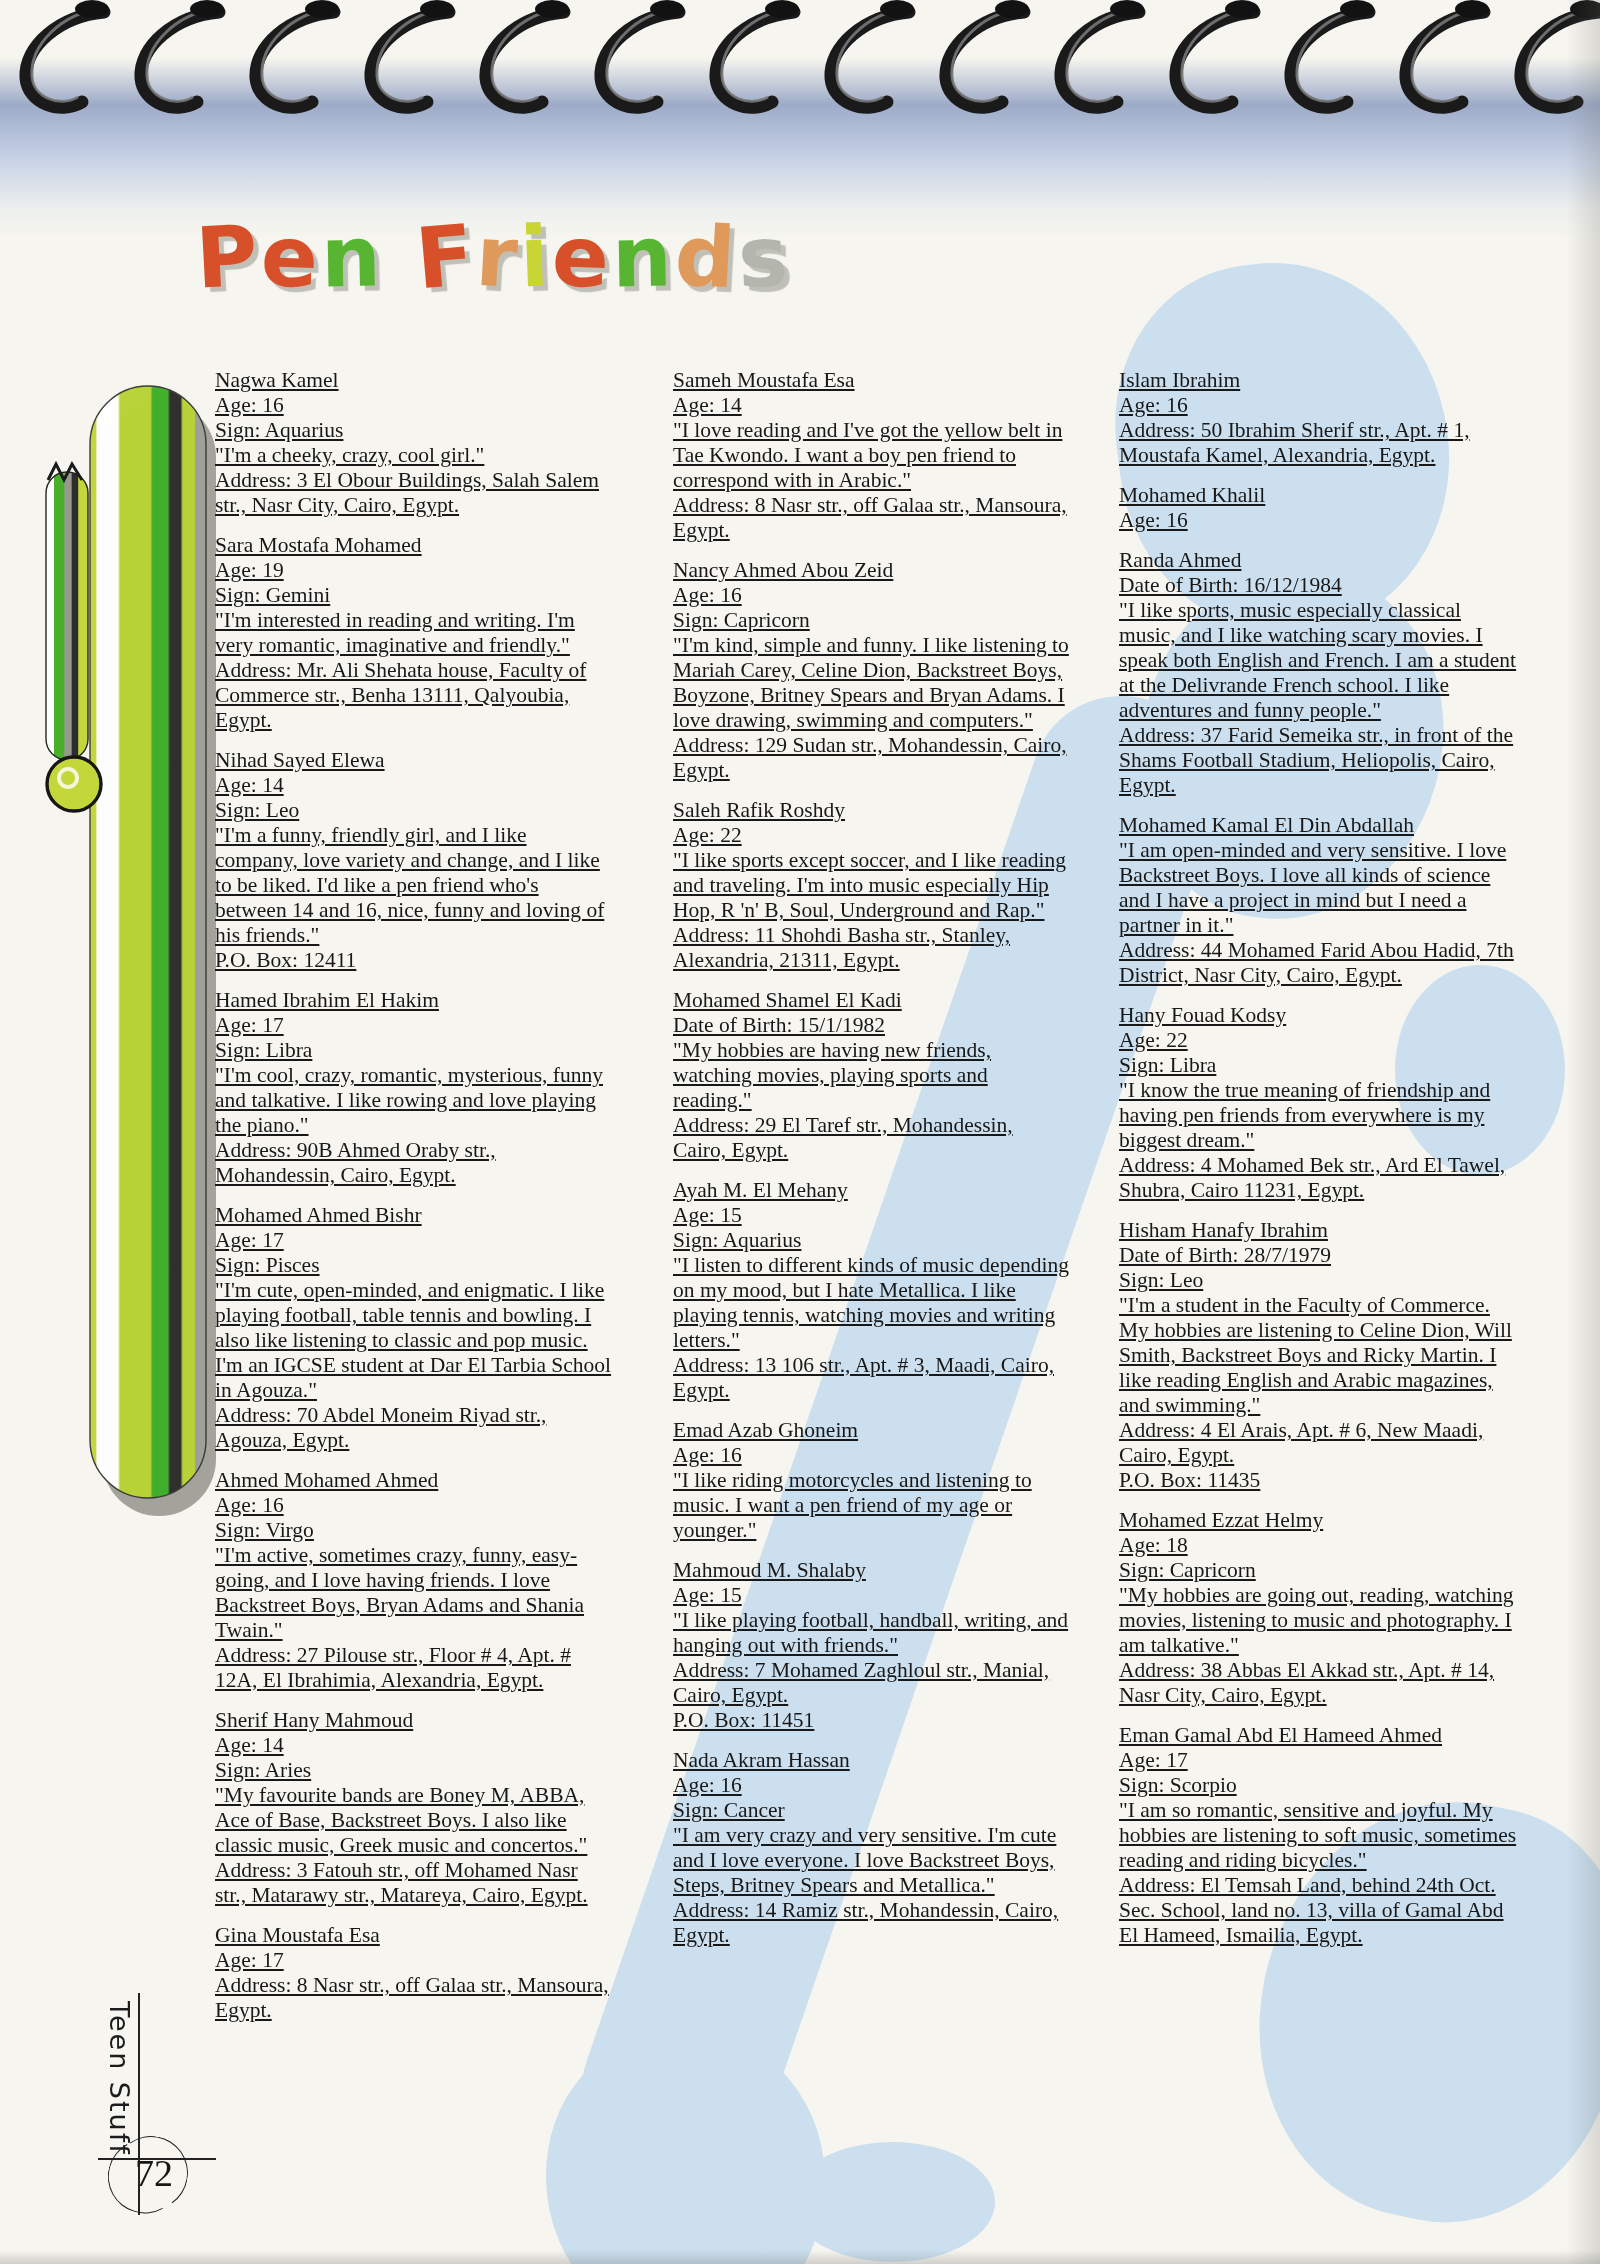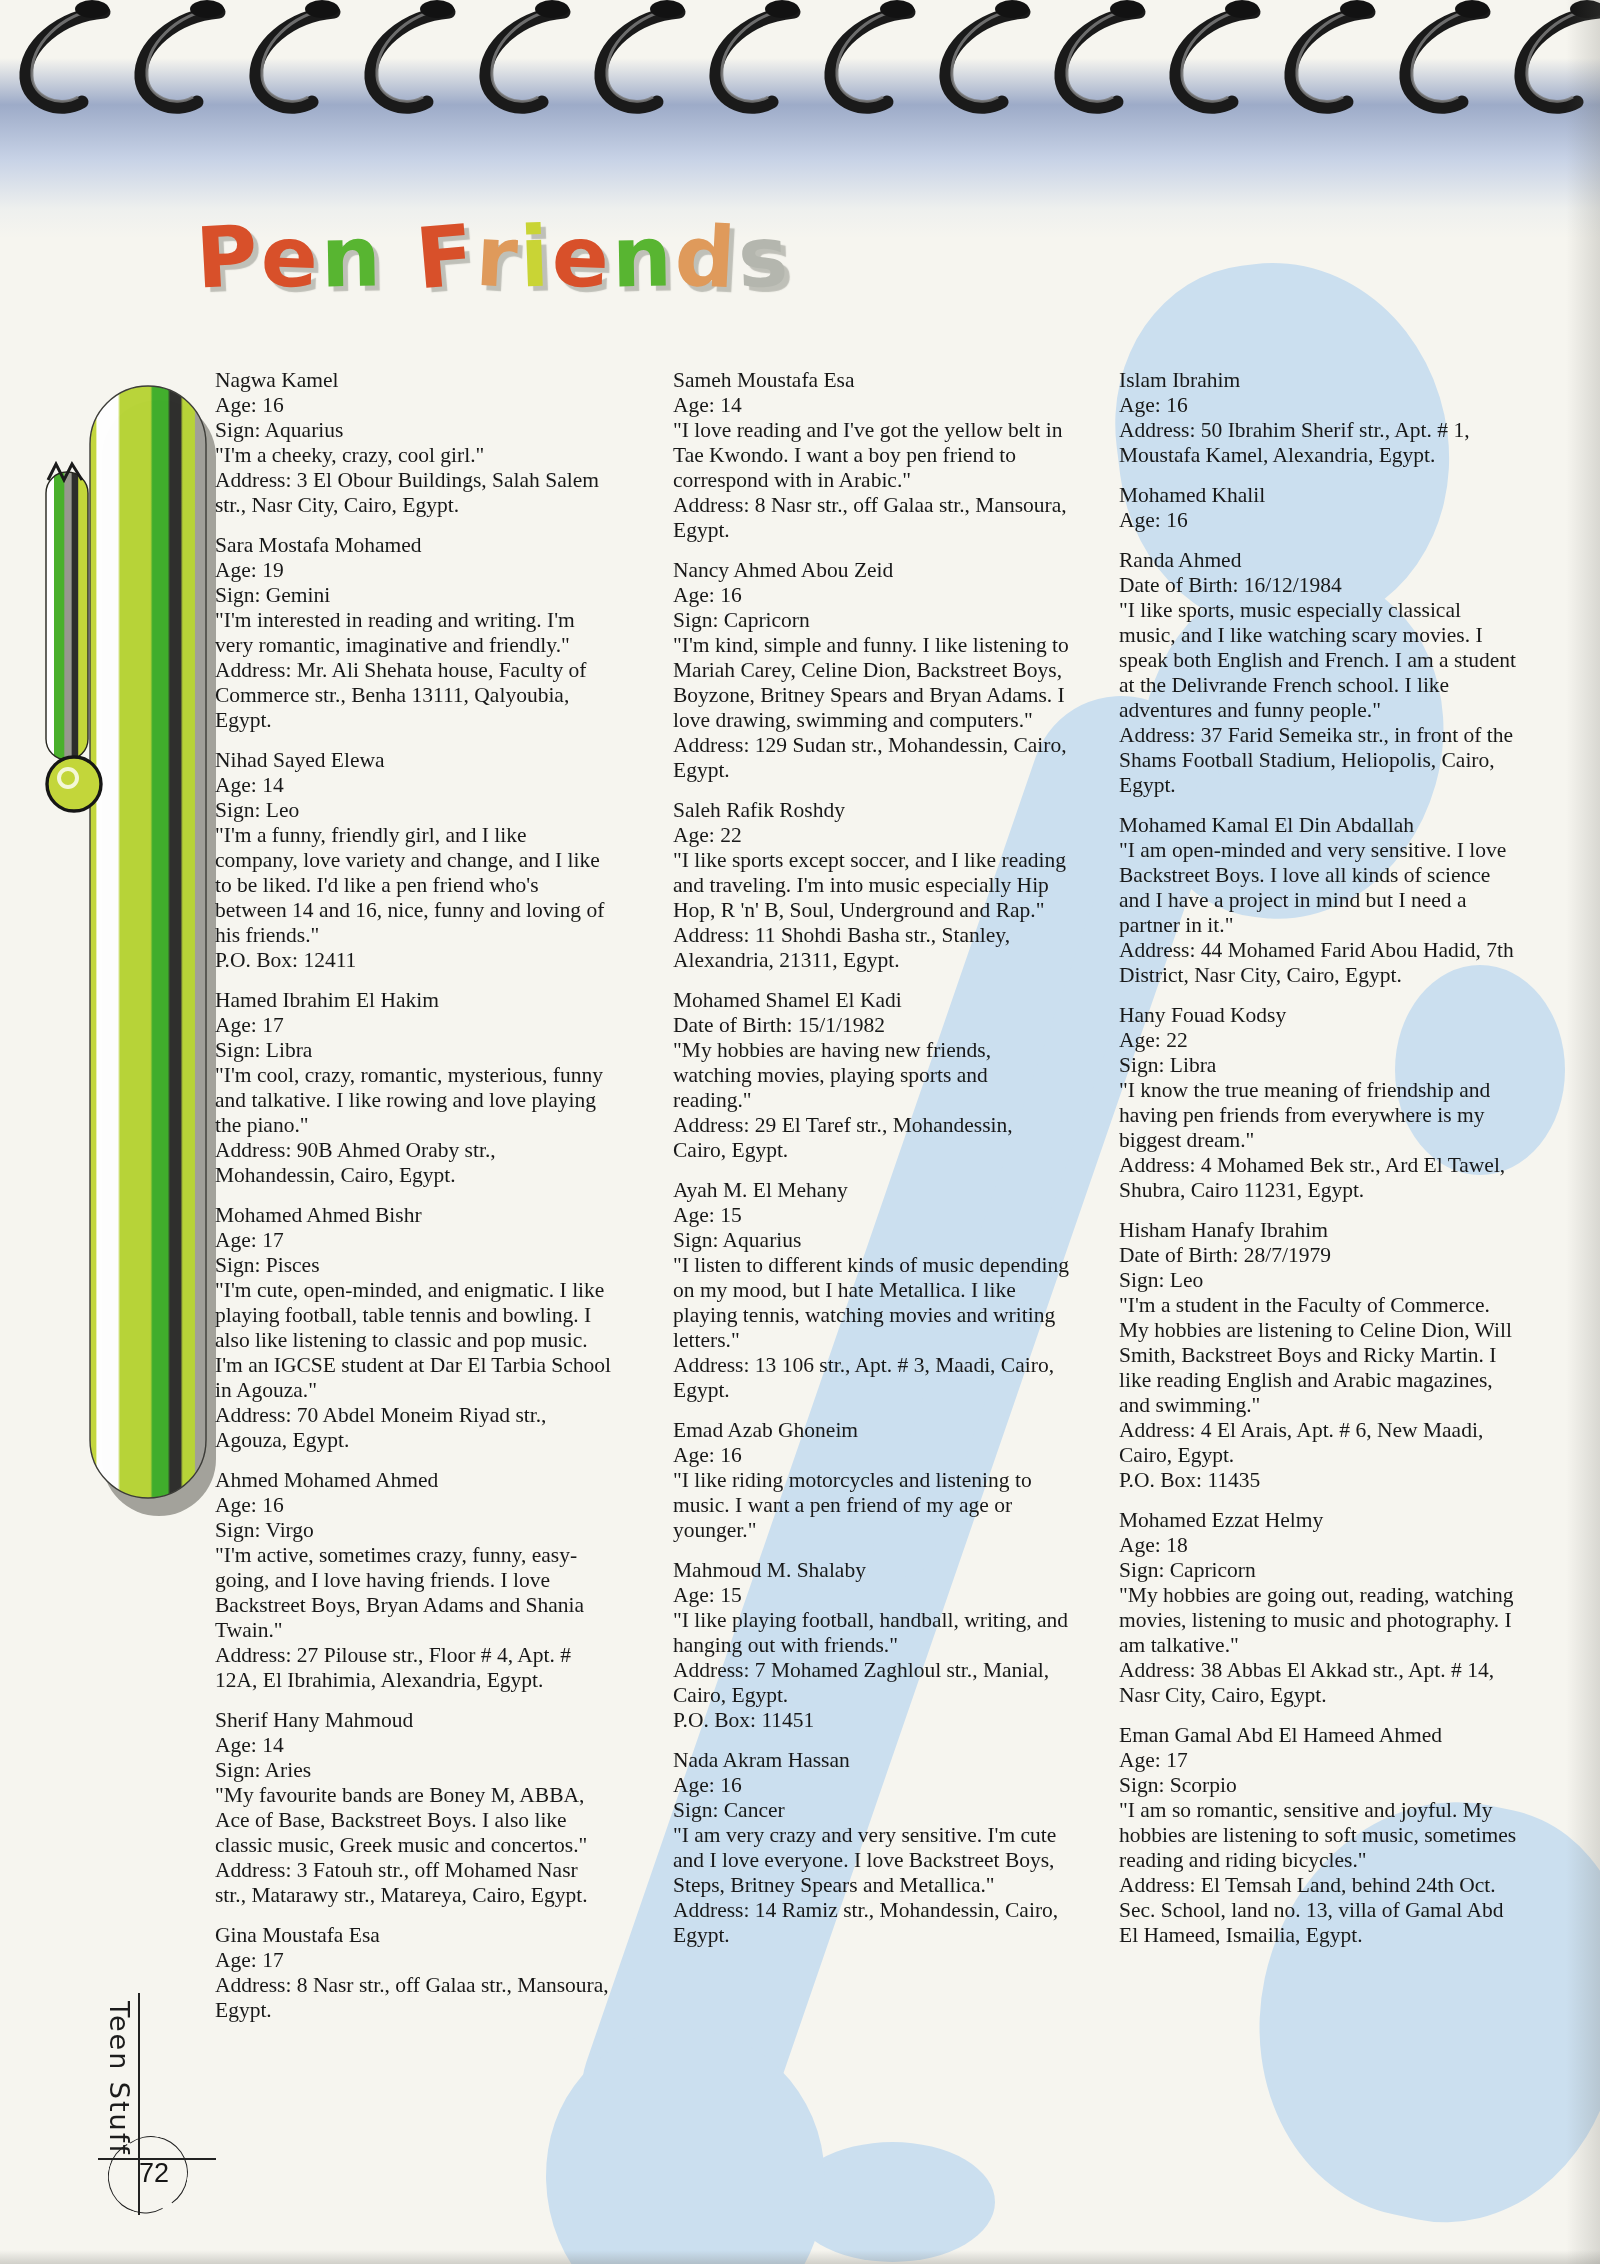--- a/index.html
+++ b/index.html
@@ -28,39 +28,39 @@
     position:absolute; left:196px; top:208px; z-index:2;
     font-family:"DejaVu Sans", sans-serif; font-weight:bold; font-size:84px;
     letter-spacing:3px; white-space:pre;
   }
   .title .tl { display:inline-block; text-shadow:5px 5px 1px rgba(145,148,138,.55); }
   
   .pen { position:absolute; left:38px; top:384px; z-index:1; }
   
   .col {
     position:absolute; top:368px; width:398px; z-index:2;
-    color:#181818; font-size:21.5px; line-height:25px;
+    color:#181818; font-size:21.5px; line-height:25px;text-decoration:underline;
   }
   .c0 { left:215px; } .c1 { left:673px; } .c2 { left:1092px;margin-left:27px; }
   .entry { margin-bottom:15px; }
   
   .teenstuff {
     position:absolute; left:104px; top:2001px; z-index:2; height:170px;
     writing-mode:vertical-rl; font-family:"DejaVu Sans", sans-serif;
     font-size:27px; letter-spacing:2px; color:#1c1c1c;
   }
   .vrule { position:absolute; left:138px; top:1993px; width:1.6px; height:222px; background:#222; z-index:2; }
   .hrule { position:absolute; left:98px;  top:2158px; width:118px; height:1.6px; background:#222; z-index:2; }
   .folio-wrap { position:absolute; left:114px; top:2136px; width:74px; height:74px; z-index:2; }
   .arc { position:absolute; inset:0; border:1.7px solid transparent; border-radius:50%; }
   .arc1 { border-top-color:#222; border-right-color:#222; transform:rotate(10deg); }
   .arc2 { border-bottom-color:#222; border-left-color:#222; transform:rotate(16deg) translate(-5px,5px); }
   .folio {
     position:absolute; inset:0; display:flex; align-items:center; justify-content:center;
-    font-family:Liberation Sans, sans-serif; font-size:27px; color:#161616; padding-left:6px;
+    font-family:Liberation Serif, serif; font-size:38px; color:#161616; padding-left:6px;
   }
   
   .edge-r { position:absolute; right:0; top:0; width:34px; height:100%; z-index:4;
     background:linear-gradient(to right, rgba(110,110,104,0), rgba(110,110,104,0.22)); }
   .edge-b { position:absolute; left:0; bottom:0; width:100%; height:14px; z-index:4;
     background:linear-gradient(to bottom, rgba(110,110,104,0), rgba(110,110,104,0.28)); }
 </style>
 </head>
 <body>
 

